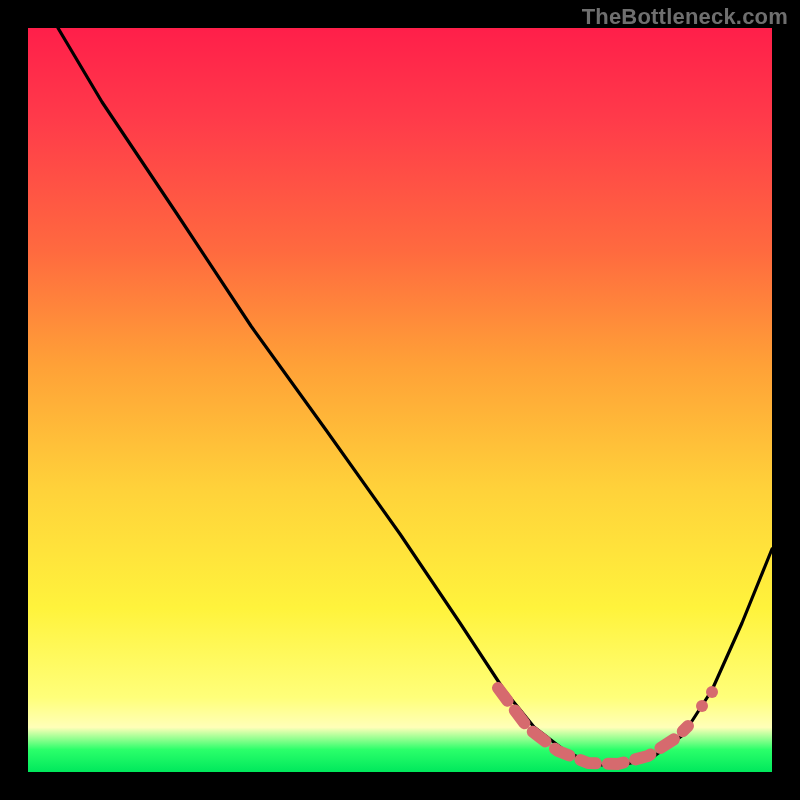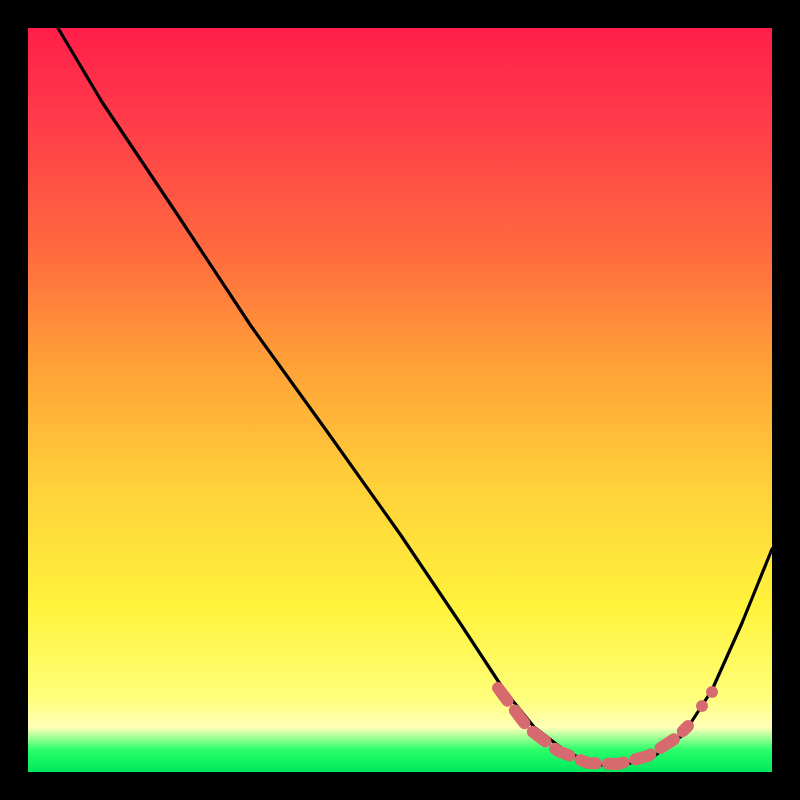--- a/index.html
+++ b/index.html
@@ -63,20 +63,21 @@
     width: 744px;
     height: 744px;
     overflow: visible;
   }
 </style>
 </head>
 <body>
 
 <div class="frame">
 
+  <div class="watermark">TheBottleneck.com</div>
 
   <div class="plot-outer">
     <div class="plot-area"></div>
 
     <svg class="curve" viewBox="0 0 744 744">
 
       <path d="M 30 0
                L 74 74
                L 149 186
                L 223 298

